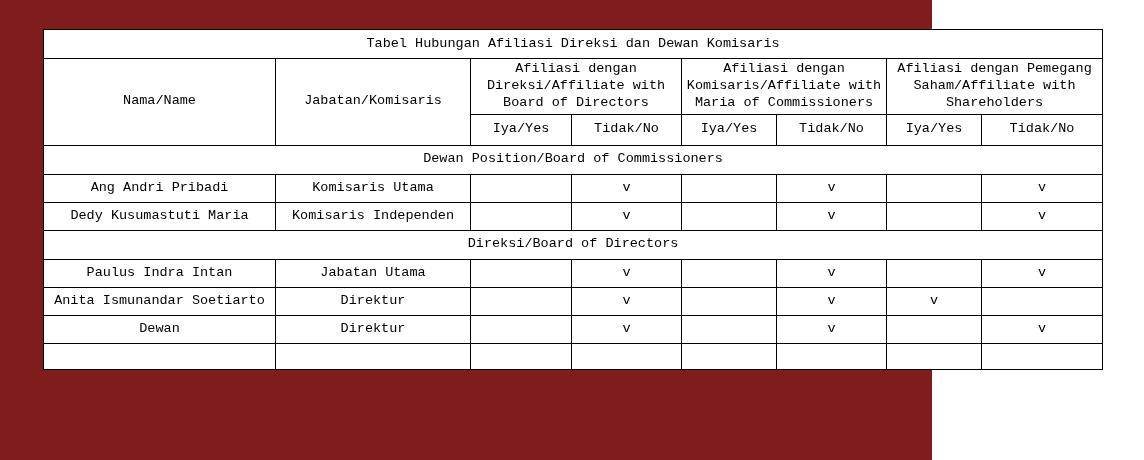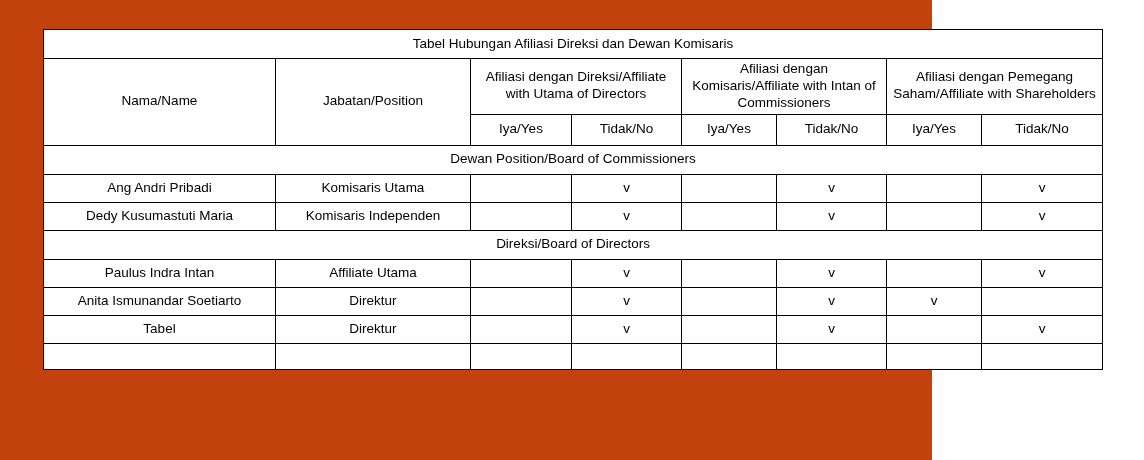--- a/index.html
+++ b/index.html
@@ -11,21 +11,22 @@
     width: 1144px;
     height: 460px;
     font-family: "Liberation Sans", sans-serif;
     color: #000000;
     overflow: hidden;
   }
   .page {
     position: relative;
     width: 932px;
     height: 460px;
-    background: #c2410c;
+    background: #7f1d1d;
+    font-family: Liberation Mono, monospace;
   }
   .table-wrap {
     position: absolute;
     left: 43px;
     top: 29px;
     width: 1059px;
   }
   table.afiliasi {
     border-collapse: collapse;
     table-layout: fixed;
@@ -95,23 +96,23 @@
           <col class="c-no2">
         <col class="c-yes3">
           <col class="c-no3">
       </colgroup>
       <tbody>
         <tr>
           <td class="title-cell" colspan="8">Tabel Hubungan Afiliasi Direksi dan Dewan Komisaris</td>
         </tr>
         <tr>
           <td class="hdr" rowspan="2">Nama/Name</td>
-          <td class="hdr" rowspan="2">Jabatan/Position</td>
-          <td class="hdr" colspan="2">Afiliasi dengan Direksi/Affiliate with Utama of Directors</td>
-          <td class="hdr" colspan="2">Afiliasi dengan Komisaris/Affiliate with Intan of Commissioners</td>
+          <td class="hdr" rowspan="2">Jabatan/Komisaris</td>
+          <td class="hdr" colspan="2">Afiliasi dengan Direksi/Affiliate with Board of Directors</td>
+          <td class="hdr" colspan="2">Afiliasi dengan Komisaris/Affiliate with Maria of Commissioners</td>
           <td class="hdr" colspan="2">Afiliasi dengan Pemegang Saham/Affiliate with Shareholders</td>
         </tr>
         <tr>
           <td class="hdr-sub">Iya/Yes</td>
           <td class="hdr-sub">Tidak/No</td>
           <td class="hdr-sub">Iya/Yes</td>
           <td class="hdr-sub">Tidak/No</td>
           <td class="hdr-sub">Iya/Yes</td>
           <td class="hdr-sub">Tidak/No</td>
         </tr>
@@ -138,40 +139,40 @@
           <td class="mark">v</td>
           <td class="mark"></td>
           <td class="mark">v</td>
         </tr>
 
         <tr class="section-row">
           <td colspan="8">Direksi/Board of Directors</td>
         </tr>
         <tr class="data-row">
           <td>Paulus Indra Intan</td>
-          <td>Affiliate Utama</td>
+          <td>Jabatan Utama</td>
           <td class="mark"></td>
           <td class="mark">v</td>
           <td class="mark"></td>
           <td class="mark">v</td>
           <td class="mark"></td>
           <td class="mark">v</td>
         </tr>
         <tr class="data-row">
           <td>Anita Ismunandar Soetiarto</td>
           <td>Direktur</td>
           <td class="mark"></td>
           <td class="mark">v</td>
           <td class="mark"></td>
           <td class="mark">v</td>
           <td class="mark">v</td>
           <td class="mark"></td>
         </tr>
         <tr class="data-row">
-          <td>Tabel</td>
+          <td>Dewan</td>
           <td>Direktur</td>
           <td class="mark"></td>
           <td class="mark">v</td>
           <td class="mark"></td>
           <td class="mark">v</td>
           <td class="mark"></td>
           <td class="mark">v</td>
         </tr>
 
         <tr class="empty-row">

